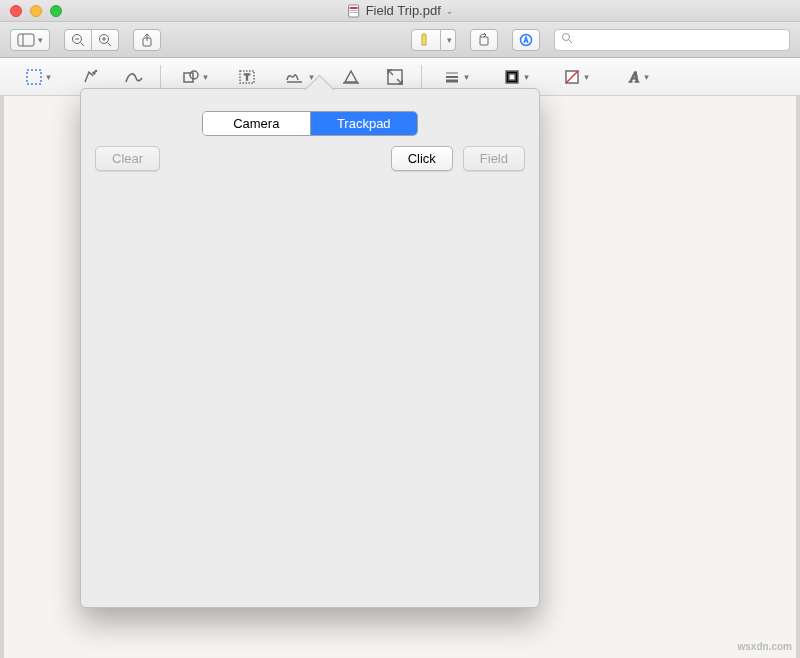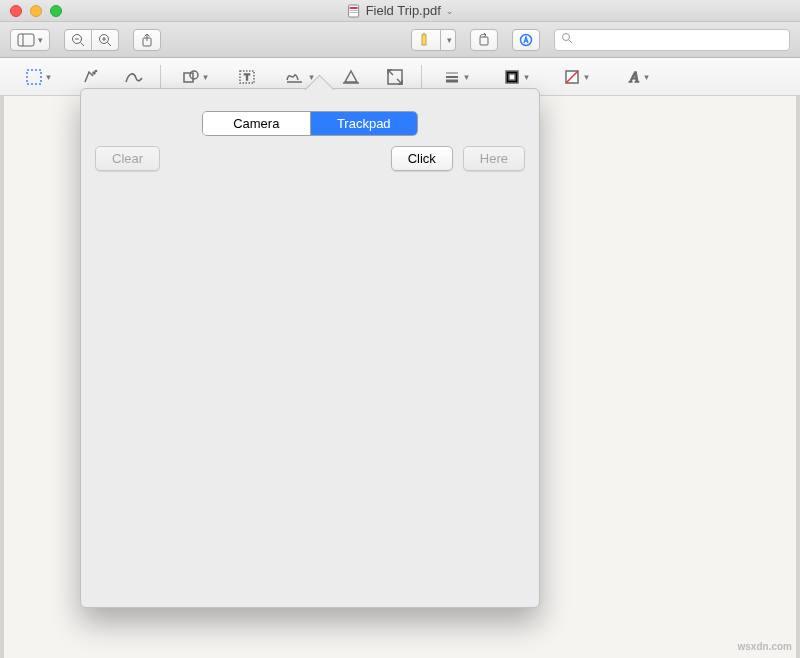--- a/index.html
+++ b/index.html
@@ -392,19 +392,19 @@
     <div class="paper-edge-right"></div>
     <div class="popover">
       <div class="seg-control">
         <div class="seg">Camera</div>
         <div class="seg active">Trackpad</div>
       </div>
       <div class="button-row">
         <button class="mac-btn disabled">Clear</button>
         <div class="spacer"></div>
         <button class="mac-btn">Click</button>
-        <button class="mac-btn disabled">Here</button>
+        <button class="mac-btn disabled">Field</button>
       </div>
     </div>
     <div class="watermark">wsxdn.com</div>
   </div>
 
 </div>
 
 </body></html>

